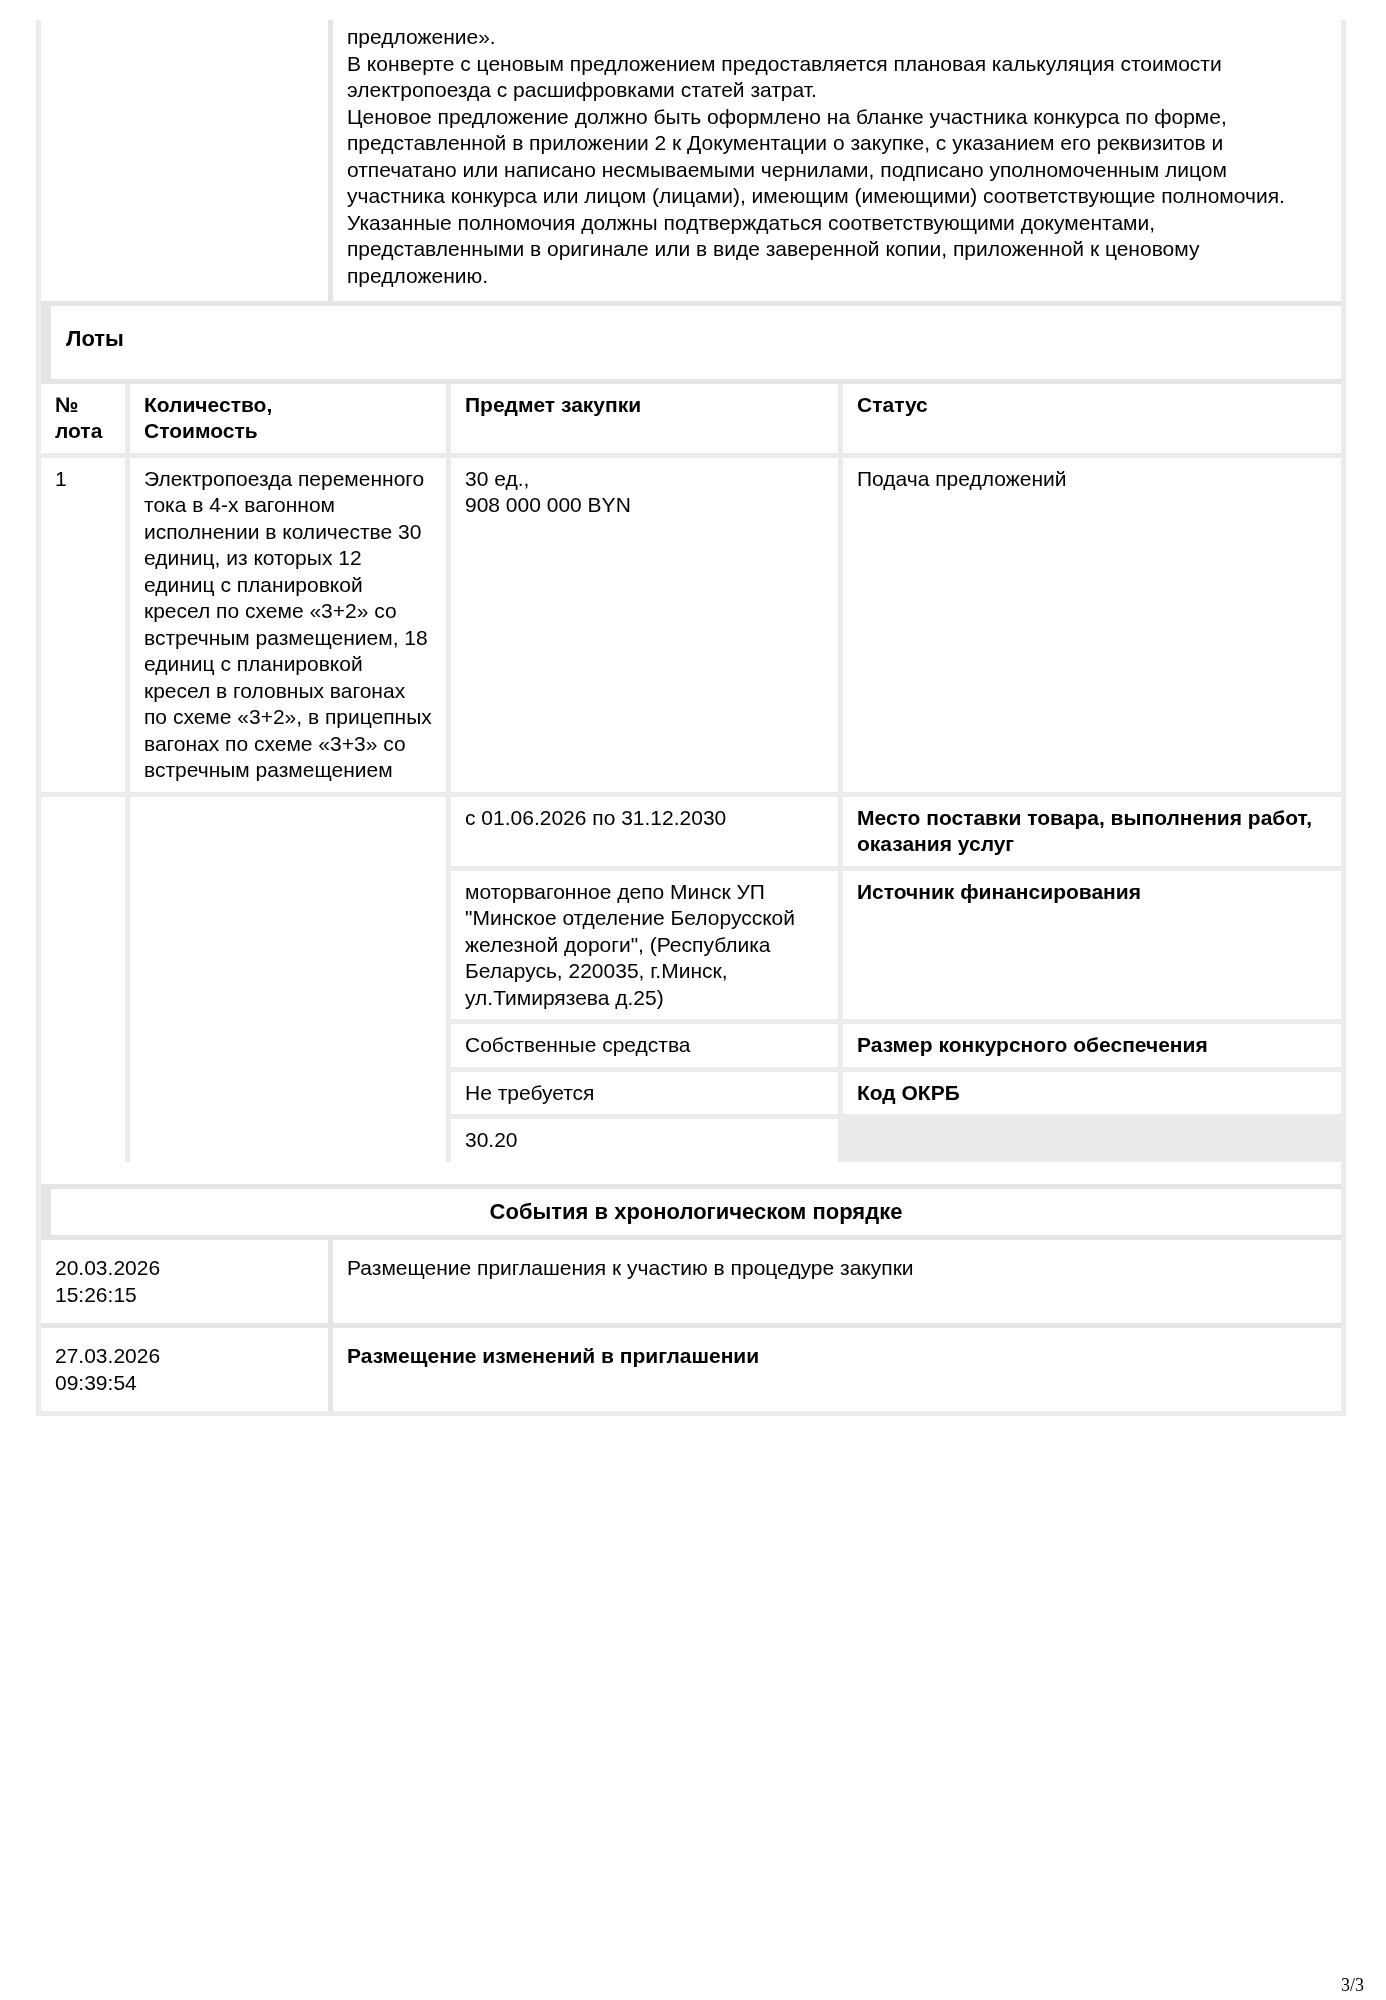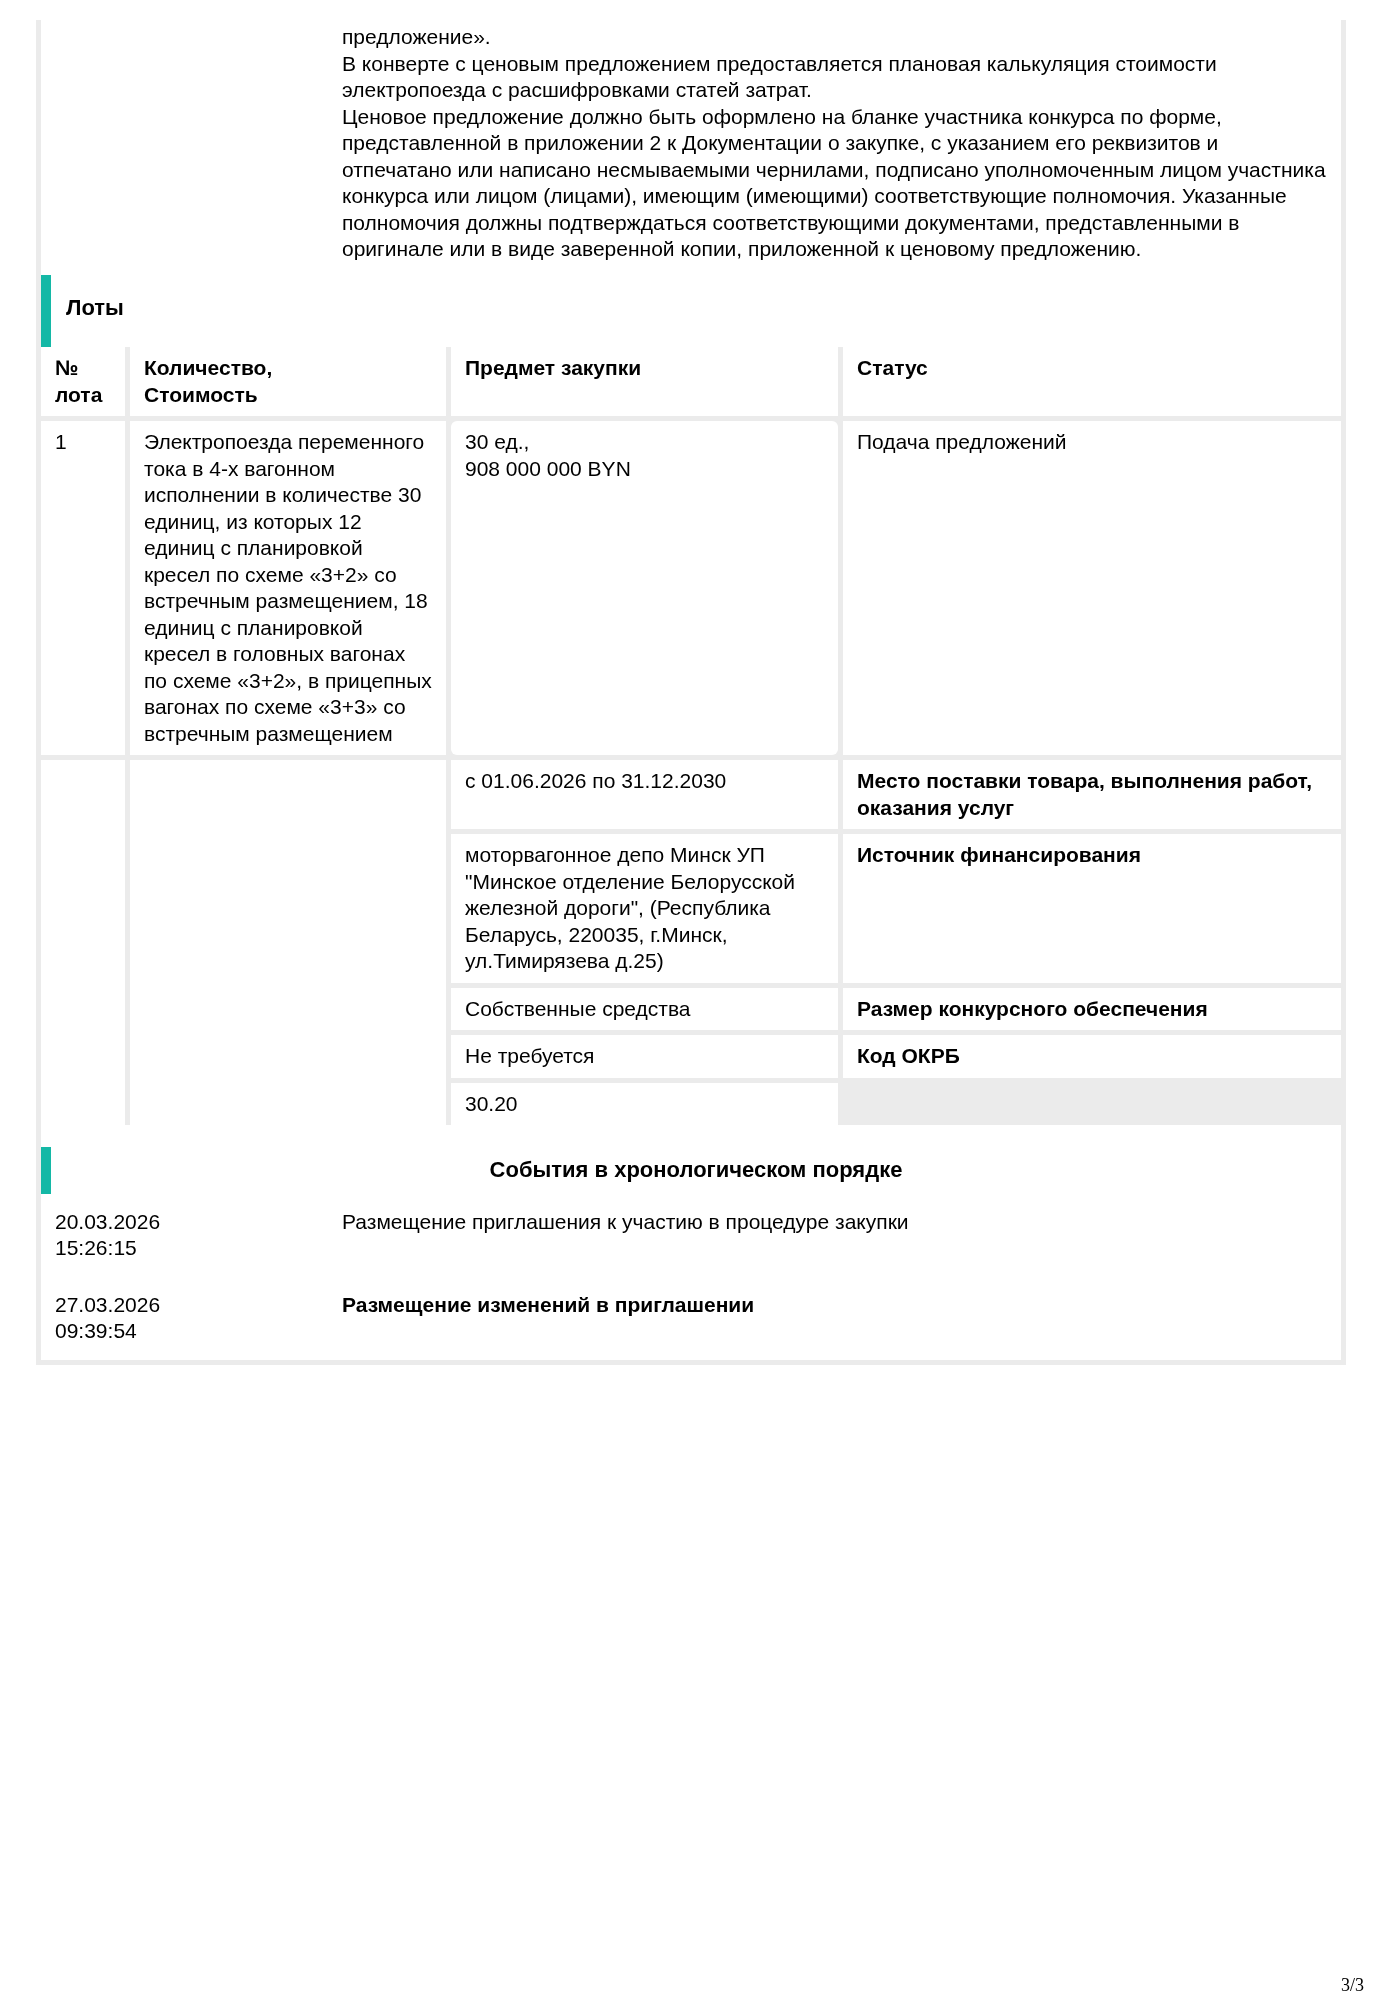--- a/index.html
+++ b/index.html
@@ -8,21 +8,22 @@
     font-family:"Liberation Sans",sans-serif;
     font-size:21px;line-height:26.5px;color:#000000;
     -webkit-font-smoothing:antialiased;
   }
   .doc{position:absolute;left:36px;top:20px;width:1310px;}
 
   
   .outer{
     display:grid;
     grid-template-columns:287px 1fr;
-    background:#14b8a6;
+    gap:5px;
+    background:#e5e5e5;
     border:5px solid #ebebeb;
     border-top:none; 
   }
   .cell{background:#ffffff;}
   .full{grid-column:1 / -1;}
 
   .para-cell{padding:4px 14px 12px 14px;white-space:pre-line;}
   .section-title{font-weight:bold;font-size:22px;margin-left:10px;}
   .lots-title{padding:20px 15px 26px 15px;}
   .events-title{padding:10px 15px;text-align:center;}
@@ -31,21 +32,21 @@
   .lots-wrap{padding:0 0 22px 0;}
   .lots-grid{
     display:grid;
     grid-template-columns:84px 316px 387px 1fr;
     gap:5px;
     background:#ebebeb;
   }
   .lots-grid > div{background:#ffffff;padding:8px 14px;}
   .lg-head{font-weight:bold;white-space:pre-line;}
   .lot-cell{padding:10px 14px;}
-  .pre{white-space:pre-line;border-radius:6px;}
+  .pre{white-space:pre-line;}
   .span5{grid-row:span 5;}
   .detail-label{font-weight:bold;padding:7px 14px;}
   .detail-value{padding:7px 14px;}
 
   .date-cell{padding:15px 14px;white-space:pre-line;}
   .event-cell{padding:15px 14px;}
   .bold{font-weight:bold;}
 
   .page-num{
     position:absolute;right:22px;bottom:5px;

